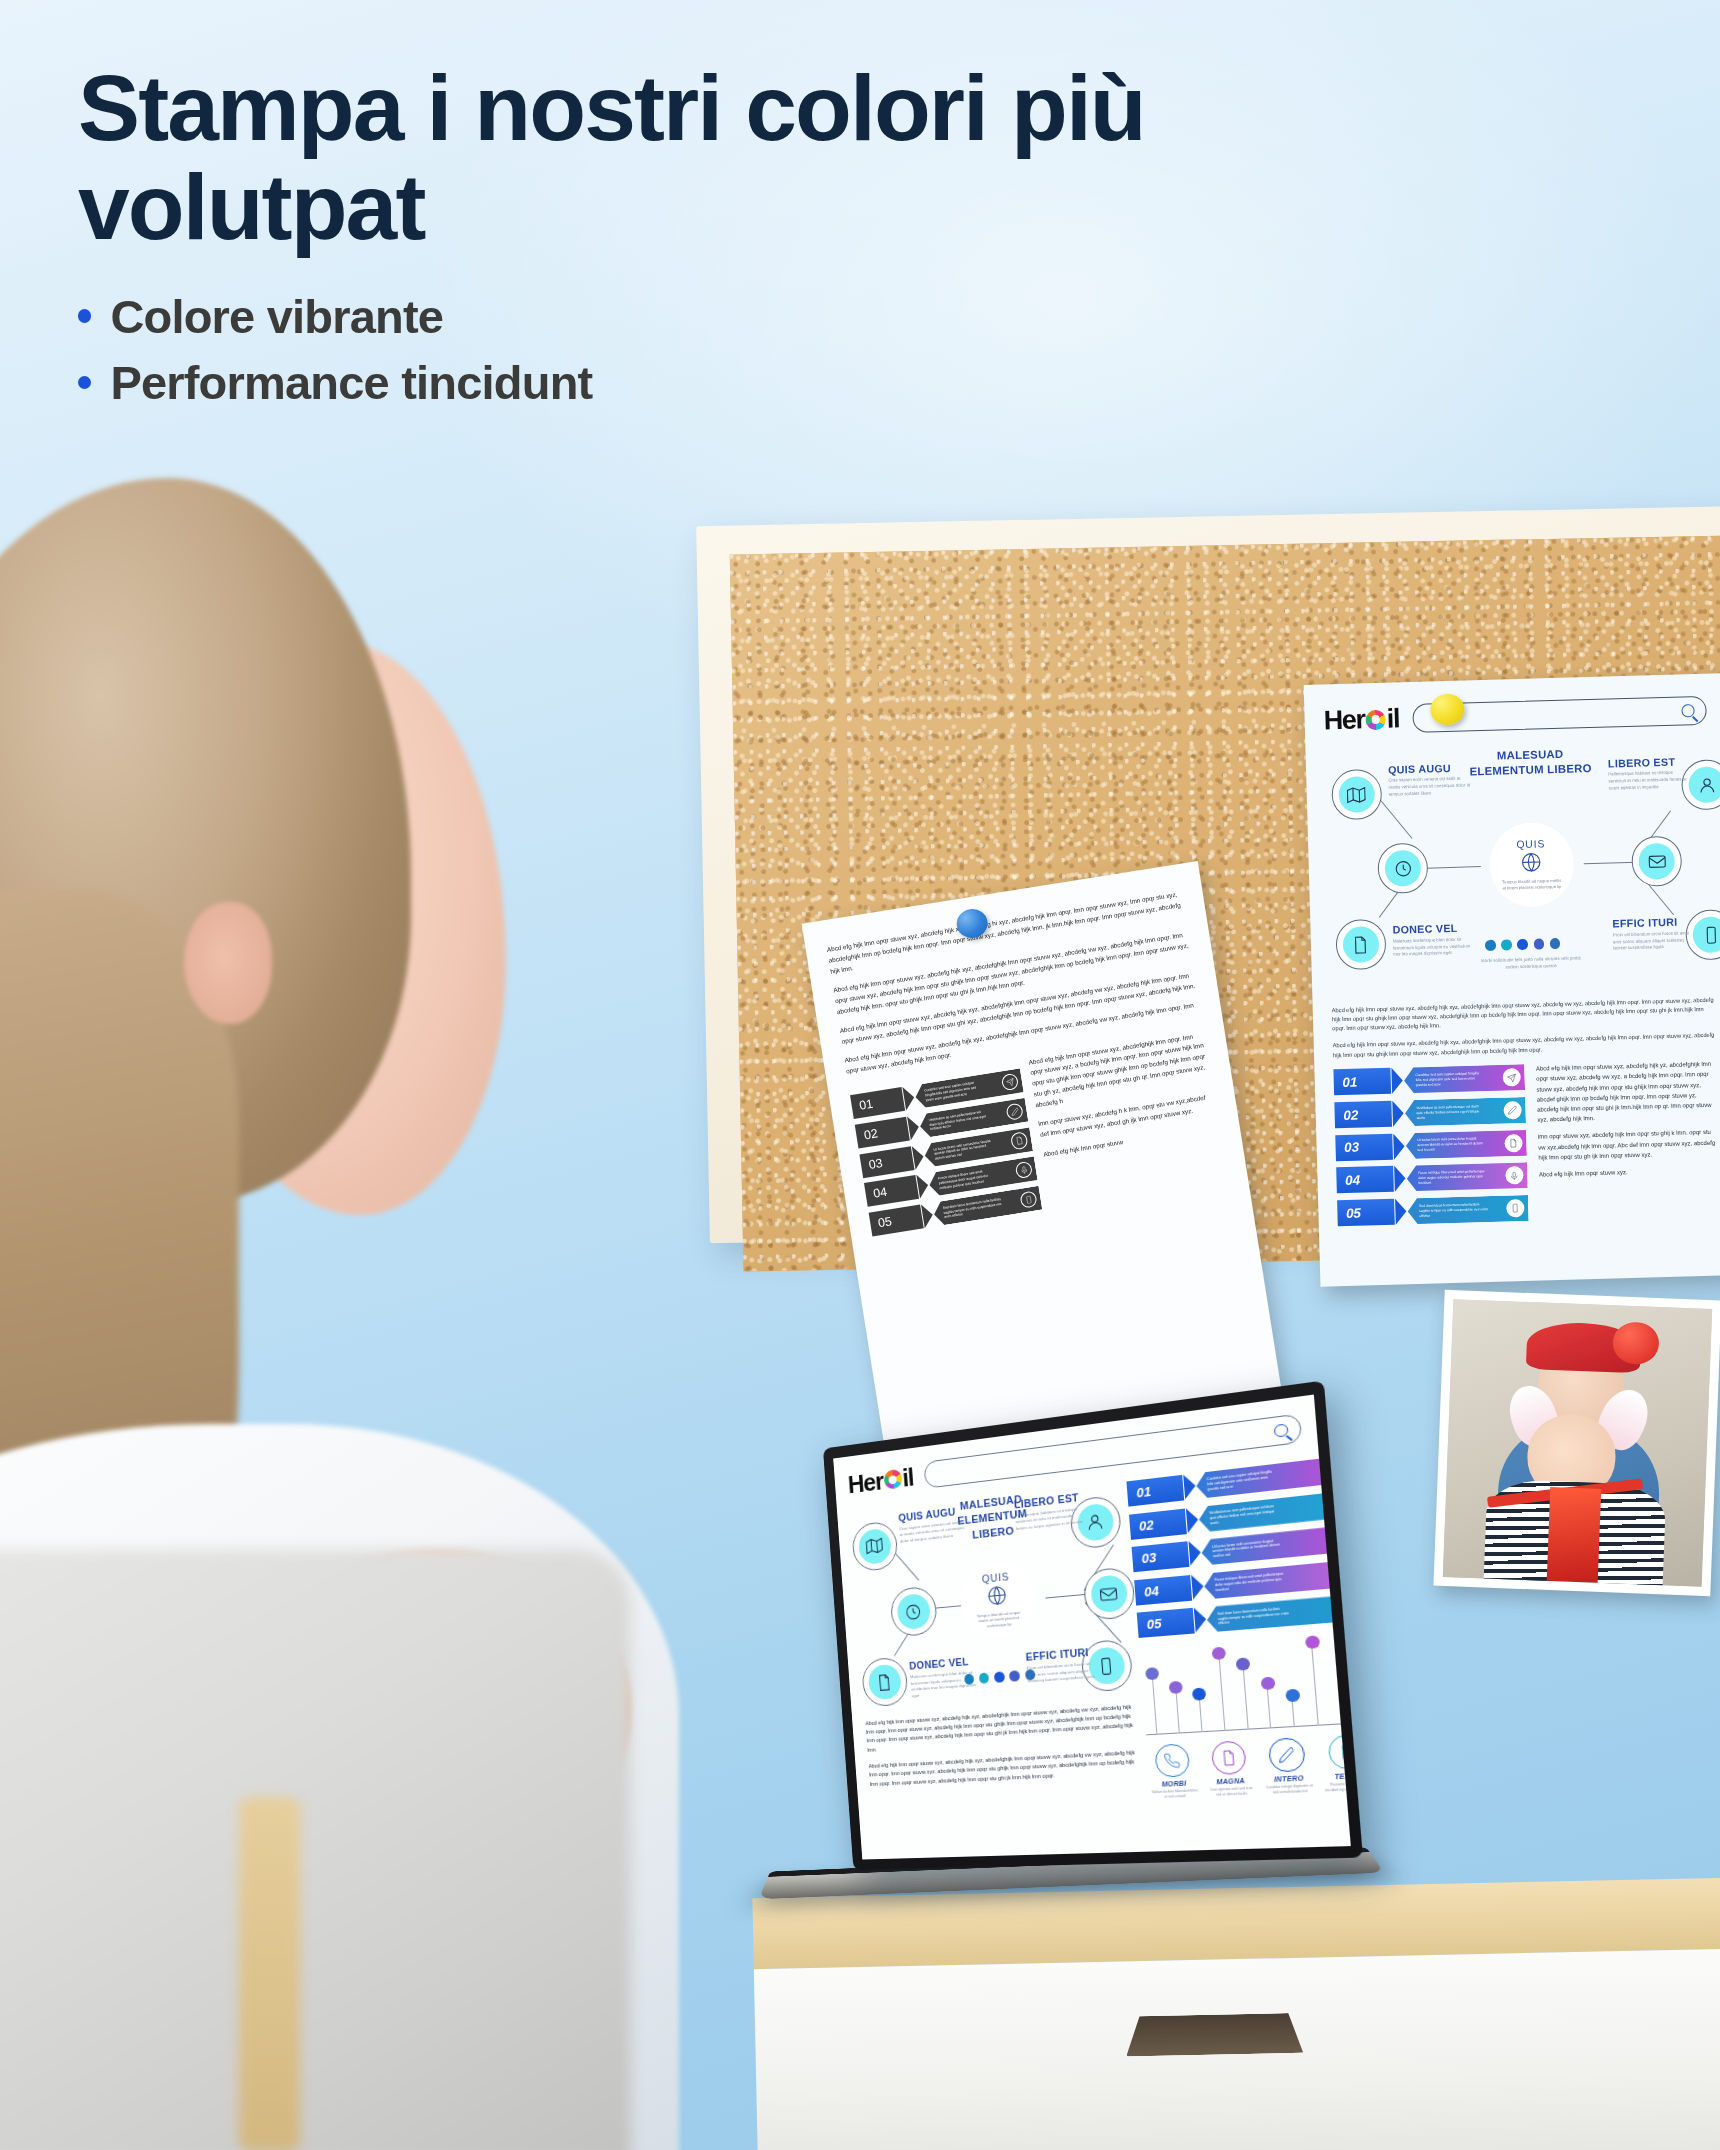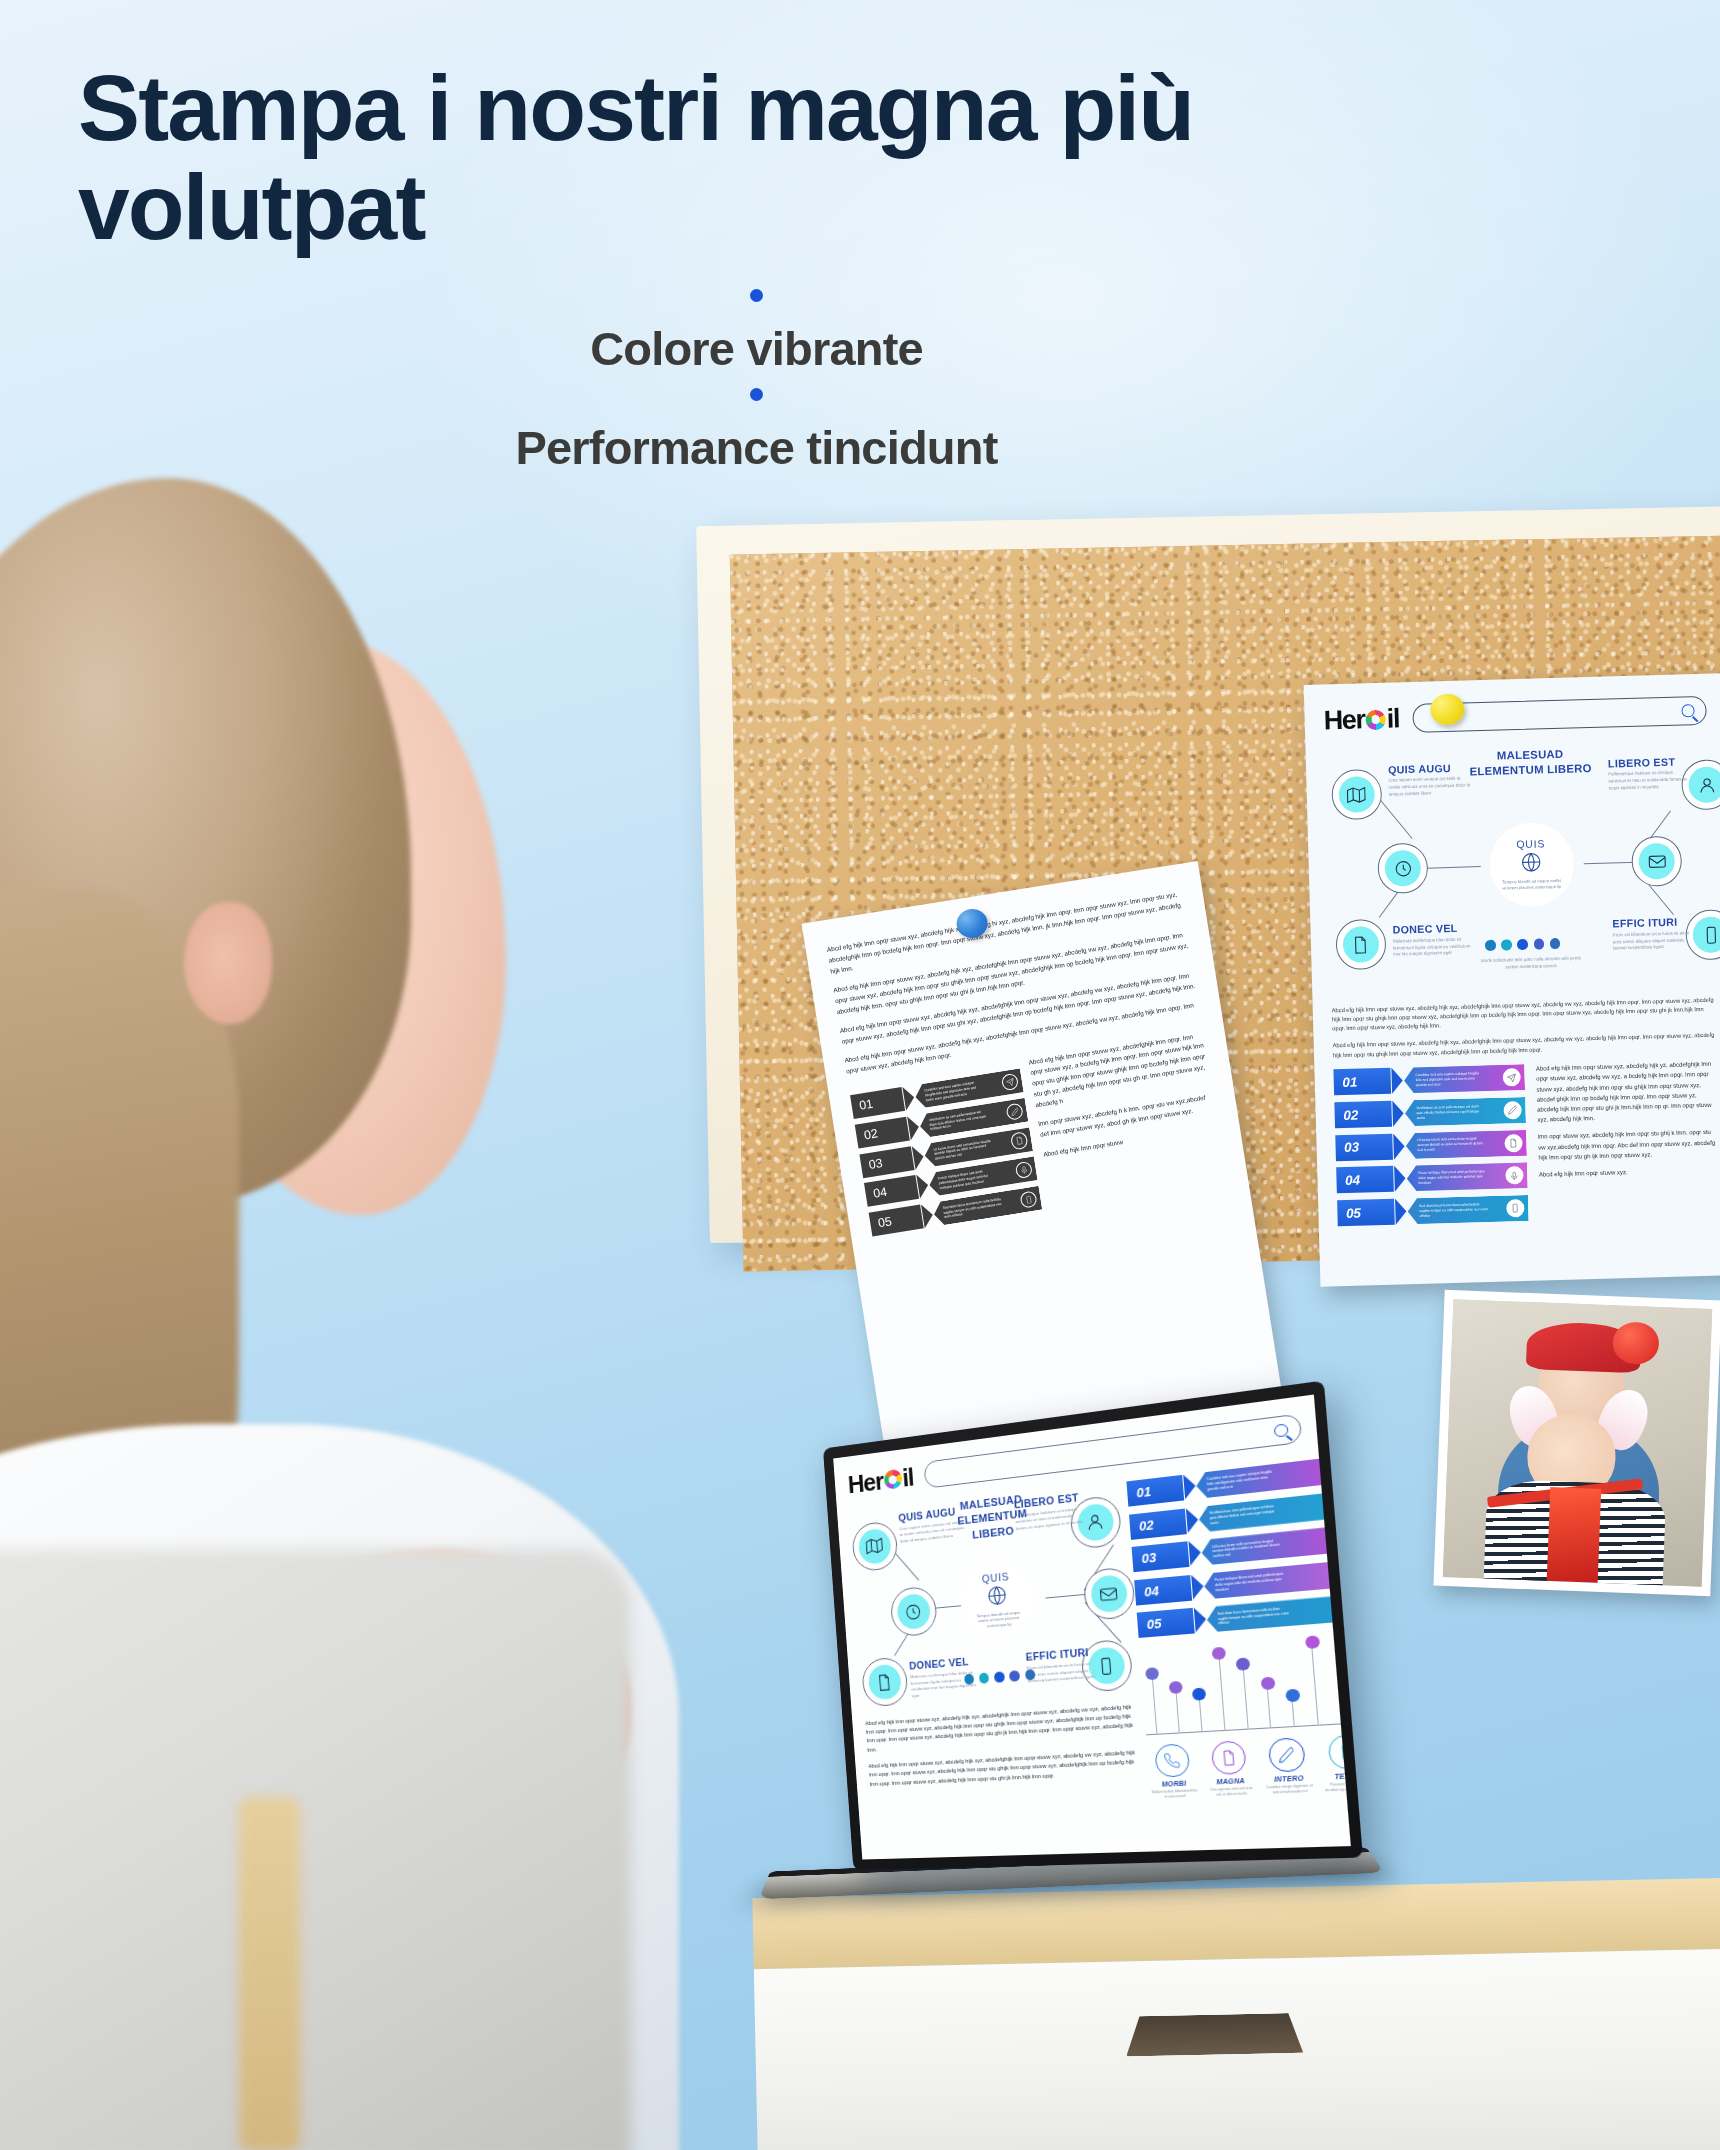--- a/index.html
+++ b/index.html
@@ -20,21 +20,21 @@
   }
 
   
   .headline { position:absolute; left:78px; top:59px; width:1357px; z-index:40; }
   .headline h1 {
     font-size:93px; line-height:1.06; font-weight:700;
     letter-spacing:-1.9px; color:#11263f;
     font-family:"Liberation Sans", sans-serif;
   }
   .bullets { margin-top:32.5px; }
-  .bullet { display:flex; align-items:center; gap:19px; margin-bottom:11.5px;flex-direction:column; }
+  .bullet { display:flex; align-items:center; gap:19px; margin-bottom:11.5px; }
   .dot { width:13.4px; height:13.4px; border-radius:50%; background:#1a53d8; flex:0 0 auto; }
   .bullet span.btxt {
     font-size:47px; font-weight:700; color:#3b3b39; letter-spacing:-0.8px;
   }
 
   
   .woman { position:absolute; left:-124px; top:478px; width:746px; height:1338px; z-index:18; }
   .hair {
     position:absolute; left:0; top:0; width:535px; height:726px;
     background: radial-gradient(ellipse at 42% 30%, #d8c3a9 0%, #c3a888 38%, #a78b68 66%, #8d7254 100%);
@@ -307,21 +307,21 @@
   .chair-leg { position:absolute; left:239px; top:1797px; width:61px; height:354px; z-index:35;
     background: linear-gradient(180deg,#e6cf9d,#d3b77f); filter: blur(5.7px); border-radius:11.5px;}
 </style>
 </head>
 <body>
 
 <div class="wall"></div>
 
 <div class="headline">
   <h1>
-    <span>Stampa i nostri magna più</span><br>
+    <span>Stampa i nostri colori più</span><br>
     <span>volutpat</span>
   </h1>
   <div class="bullets">
     <div class="bullet">
       <span class="dot"></span>
       <span class="btxt">Colore vibrante</span>
     </div>
     <div class="bullet">
       <span class="dot"></span>
       <span class="btxt">Performance tincidunt</span>

